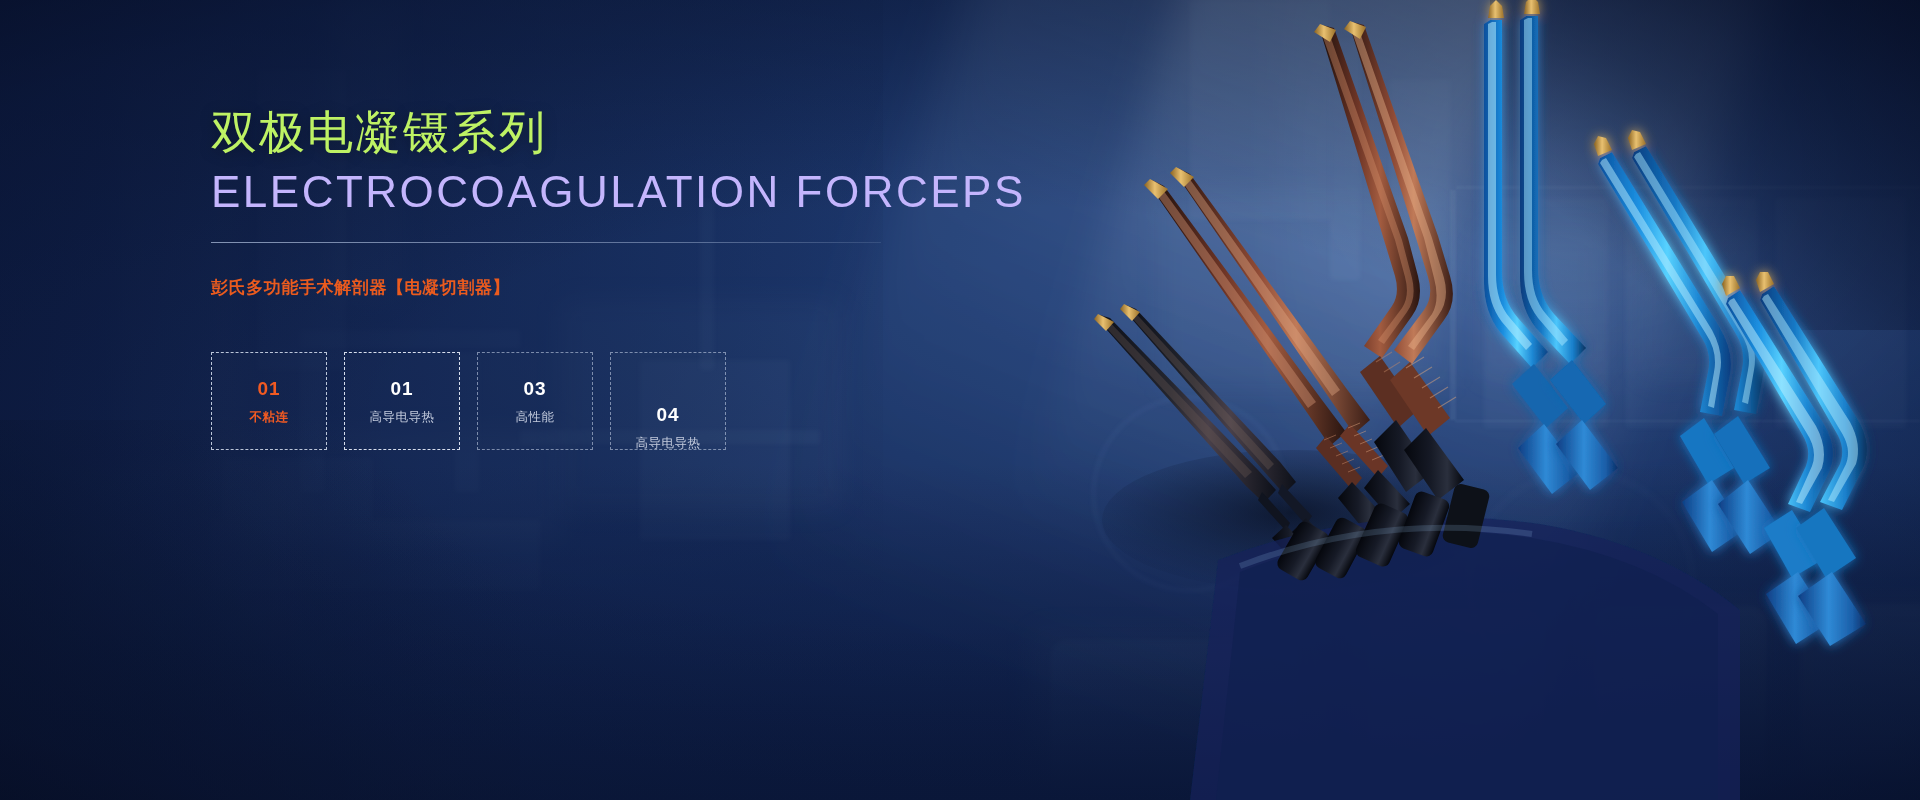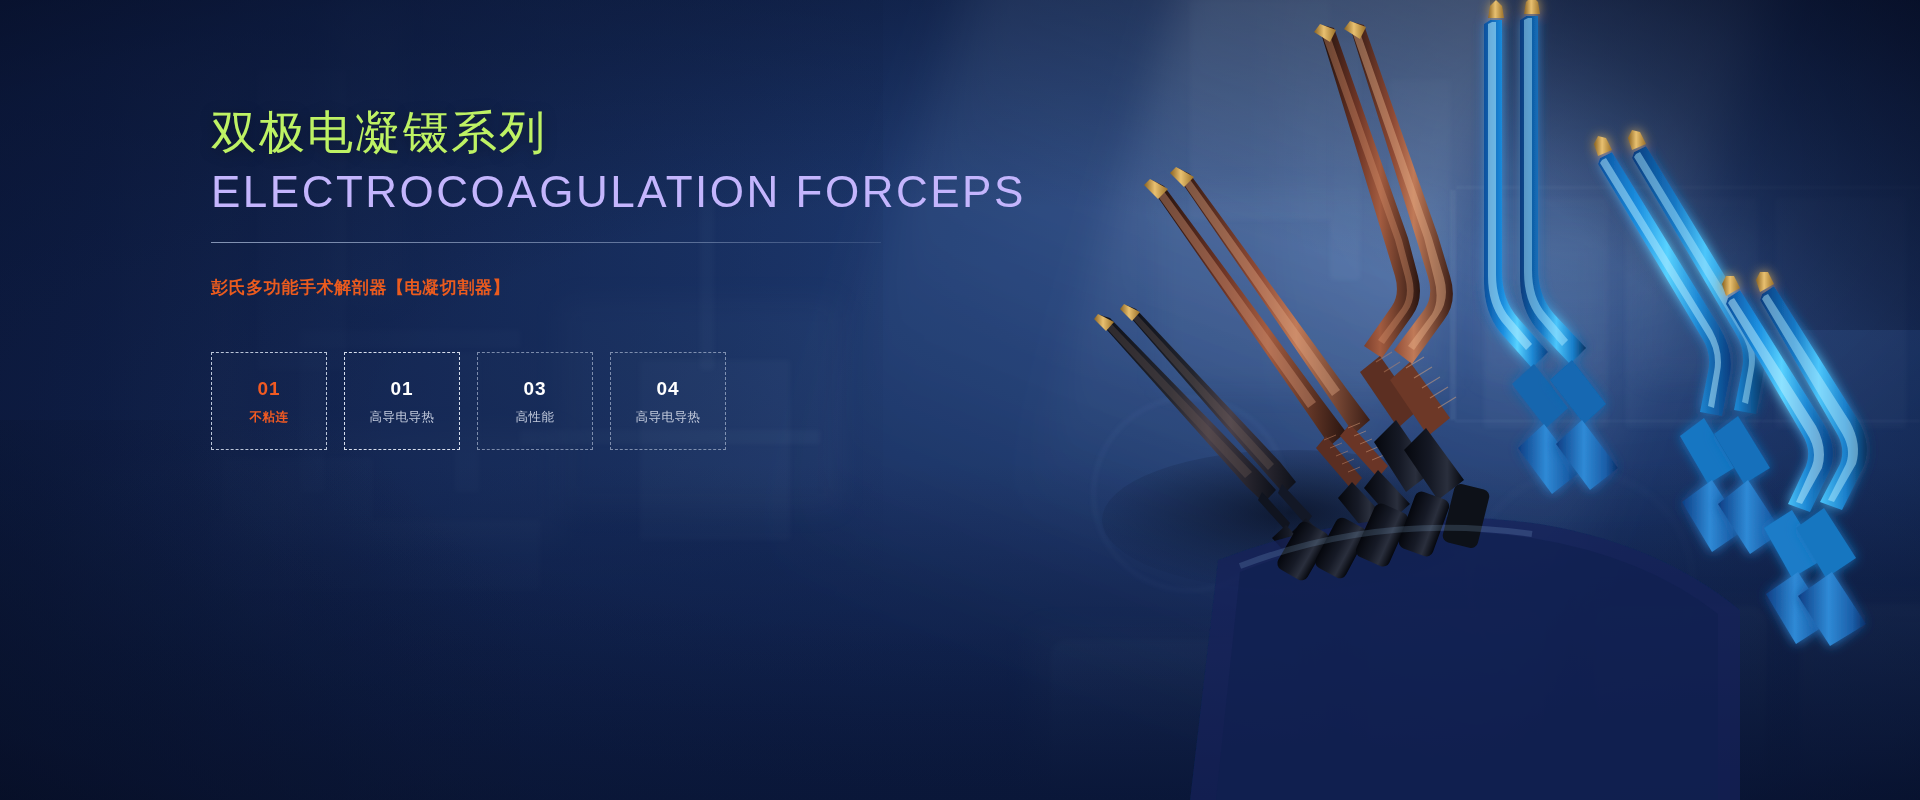--- a/index.html
+++ b/index.html
@@ -143,21 +143,21 @@
     font-size:12.5px;
     color:#c3cbdd;
     letter-spacing:.5px;
     line-height:1;
   }
   .feature.accent{border-color:rgba(230,238,252,.8);}
   .feature.accent .num{color:#f15a22;}
   .feature.accent .lbl{color:#f15a22;font-weight:700;}
   .feature.f2{border-color:rgba(236,242,254,.9);}
   .feature.f3{border-color:rgba(196,208,230,.58);}
-  .feature.f4{border-color:rgba(196,208,230,.58);}
+  .feature.f4{border-color:rgba(196,208,230,.58);justify-content:flex-end;}
 
   
   .forceps-stage{
     position:absolute;
     left:1040px;top:0;
     width:880px;height:800px;
     pointer-events:none;
   }
   .forceps-stage svg{display:block;}
 </style>

